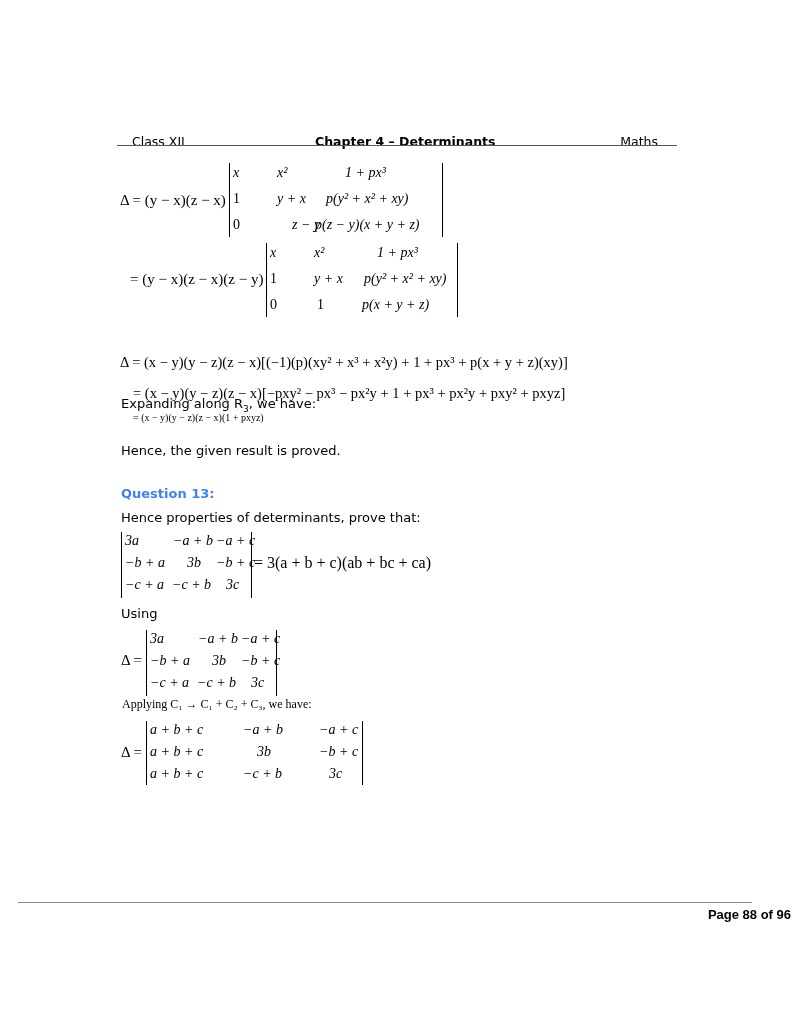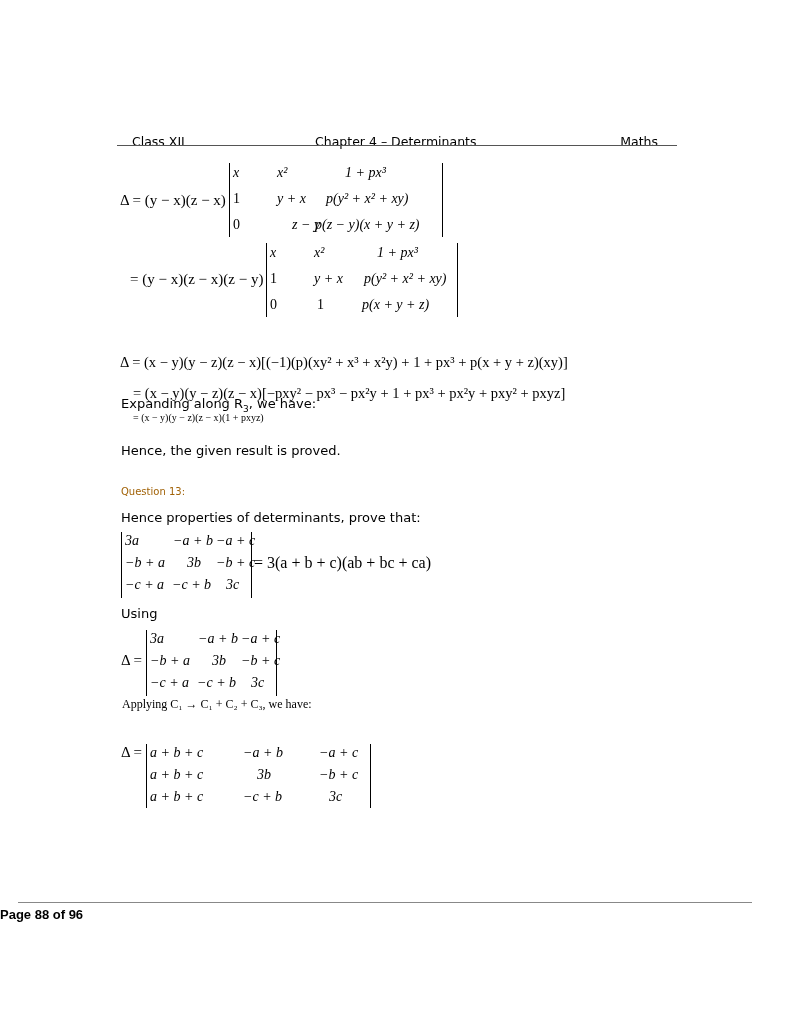--- a/index.html
+++ b/index.html
@@ -3,29 +3,29 @@
 <meta charset="utf-8">
 <style>
   html, body { margin: 0; padding: 0; background: #ffffff; }
   body { width: 791px; height: 1024px; position: relative; overflow: hidden; color: #000; }
   .sans { font-family: "DejaVu Sans", "Liberation Sans", sans-serif; }
   .serif { font-family: "Liberation Serif", "DejaVu Serif", serif; }
 
   .header { position: absolute; left: 118px; top: 130px; width: 558px; height: 16px; font-size: 12.5px; }
   .header span { position: absolute; top: 4px; white-space: nowrap; }
   .header .left { left: 14px; }
-  .header .center { left: 197px; }
+  .header .center { left: 197px; font-weight: bold; }
   .header .right { right: 18px; }
   .header-rule { position: absolute; left: 117px; top: 145px; width: 560px; height: 0; border-top: 1.5px solid #555; }
 
   .footer-rule { position: absolute; left: 18px; top: 902px; width: 734px; height: 0; border-top: 1.5px solid #888; }
-  .footer { position: absolute; left: 0; width: 791px; top: 907px; text-align: left; font-size: 13px; font-weight: bold; font-family: "Liberation Sans", sans-serif; }
+  .footer { position: absolute; left: 0; width: 791px; top: 907px; text-align: right; font-size: 13px; font-weight: bold; font-family: "Liberation Sans", sans-serif; }
 
   .txt { position: absolute; font-size: 13px; white-space: nowrap; }
-  .qhead { color: #a16207; font-weight: normal; font-size: 10px; }
+  .qhead { color: #3b82f6; font-weight: bold; font-size: 13px; }
 
   .math { position: absolute; font-family: "Liberation Serif", "DejaVu Serif", serif; font-size: 15px; white-space: nowrap; }
   sup, sub { font-size: 9px; line-height: 0; }
 
   
   .det { position: absolute; border-left: 1px solid #000; border-right: 1px solid #000; }
   .cell { position: absolute; font-family: "Liberation Serif", "DejaVu Serif", serif; font-size: 14px; white-space: nowrap; font-style: italic; }
   .up { font-style: normal; }
 </style>
 </head>
@@ -98,21 +98,21 @@
   <span class="cell" style="left:65px; top:23px;">3b</span>
   <span class="cell" style="left:94px; top:23px;">−b + c</span>
   <span class="cell" style="left:3px; top:45px;">−c + a</span>
   <span class="cell" style="left:50px; top:45px;">−c + b</span>
   <span class="cell" style="left:104px; top:45px;">3c</span>
 </div>
 
 <div class="txt serif" style="left:122px; top:697px; font-size:12px;">Applying C₁ → C₁ + C₂ + C₃, we have:</div>
 
 <div class="math" style="left:121px; top:744px;">Δ =</div>
-<div class="det" style="left:146px; top:744px; width:215px; height:64px;padding-left:8px;">
+<div class="det" style="left:146px; top:721px; width:215px; height:64px;">
   <span class="cell" style="left:3px; top:1px;">a + b + c</span>
   <span class="cell" style="left:96px; top:1px;">−a + b</span>
   <span class="cell" style="left:172px; top:1px;">−a + c</span>
   <span class="cell" style="left:3px; top:23px;">a + b + c</span>
   <span class="cell" style="left:110px; top:23px;">3b</span>
   <span class="cell" style="left:172px; top:23px;">−b + c</span>
   <span class="cell" style="left:3px; top:45px;">a + b + c</span>
   <span class="cell" style="left:96px; top:45px;">−c + b</span>
   <span class="cell" style="left:182px; top:45px;">3c</span>
 </div>

